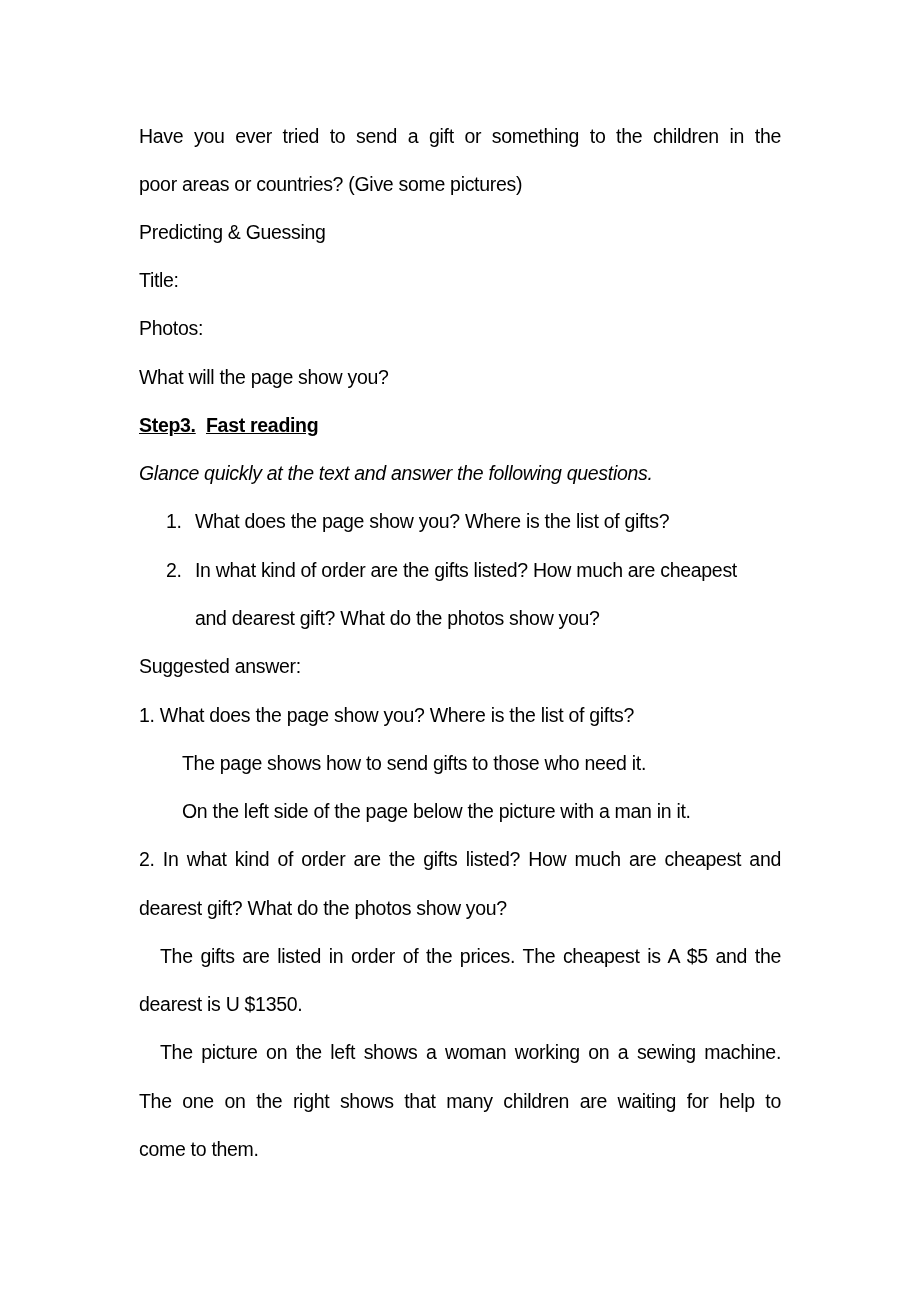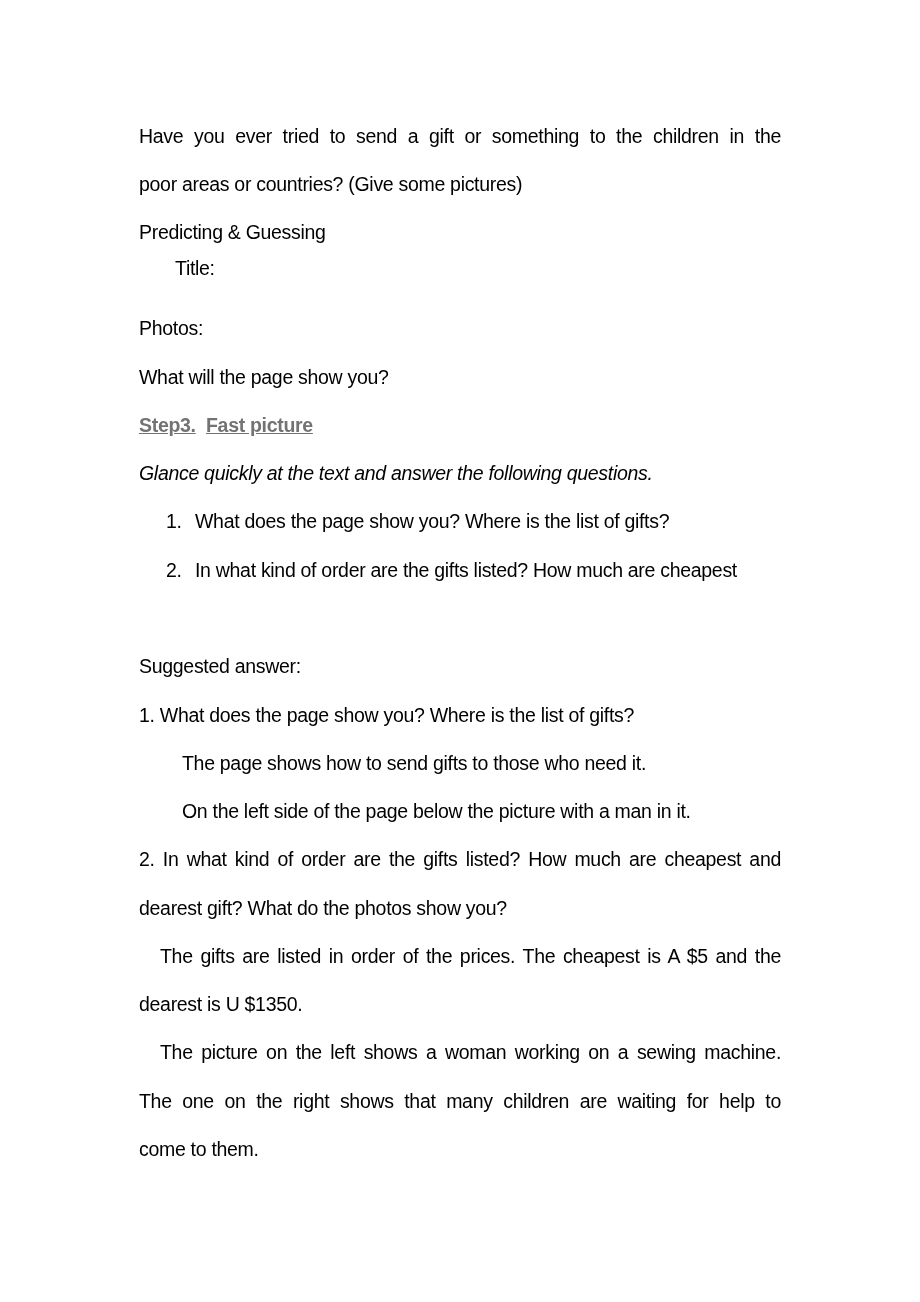--- a/index.html
+++ b/index.html
@@ -1,53 +1,54 @@
 <!DOCTYPE html>
 <html><head>
 <meta charset="utf-8">
 <style>
   html, body { margin: 0; padding: 0; background: #ffffff; }
   body { width: 920px; height: 1302px; position: relative; overflow: hidden;
          font-family: "Liberation Sans", "DejaVu Sans", sans-serif; color: #000; }
   .page { position: absolute; left: 0; top: 0; width: 920px; height: 1302px; background: #fff; }
   .line { position: absolute; left: 139px; font-size: 19.5px; line-height: 24px; white-space: nowrap; letter-spacing: -0.3px; }
   .justify { width: 642px; text-align: justify; text-align-last: justify; white-space: normal; }
-  .heading { color: #737373; font-weight: bold; text-decoration: underline; }
+  .heading { color: #000000; font-weight: bold; text-decoration: underline; }
   .italic { font-style: italic; }
   .ind1 { left: 166px; }
   .ind1b { left: 195px; }
   .ind2 { left: 182px; }
   .num { display: inline-block; width: 29px; }
 </style>
 </head>
 <body>
 
 <div class="page">
 
   <div class="line" style="top:172px;">poor areas or countries? (Give some pictures)</div>
   <div class="line justify" style="top:124px;">Have you ever tried to send a gift or something to the children in the</div>
 
   <div class="line" style="top:220px;">Predicting &amp; Guessing</div>
-  <div class="line" style="top:256px;margin-left:36px;">Title:</div>
+  <div class="line" style="top:268px;">Title:</div>
   <div class="line" style="top:316px;">Photos:</div>
   <div class="line" style="top:365px;">What will the page show you?</div>
 
   <div class="line" style="top:413px;">
     <span class="heading">Step3.</span>&nbsp;
-    <span class="heading">Fast picture</span>
+    <span class="heading">Fast reading</span>
   </div>
 
   <div class="line italic" style="top:461px;">Glance quickly at the text and answer the following questions.</div>
 
   <div class="line ind1" style="top:509px;">
     <span class="num">1.</span><span>What does the page show you? Where is the list of gifts?</span>
   </div>
   <div class="line ind1" style="top:558px;">
     <span class="num">2.</span><span>In what kind of order are the gifts listed? How much are cheapest</span>
   </div>
+  <div class="line ind1b" style="top:606px;">and dearest gift? What do the photos show you?</div>
 
   <div class="line" style="top:654px;">Suggested answer:</div>
   <div class="line" style="top:703px;">1. What does the page show you? Where is the list of gifts?</div>
   <div class="line ind2" style="top:799px;">On the left side of the page below the picture with a man in it.</div>
   <div class="line ind2" style="top:751px;">The page shows how to send gifts to those who need it.</div>
 
   <div class="line justify" style="top:847px;">2. In what kind of order are the gifts listed? How much are cheapest and</div>
   <div class="line" style="top:896px;">dearest gift? What do the photos show you?</div>
 
   <div class="line justify" style="top:944px; left:160px; width:621px;">The gifts are listed in order of the prices. The cheapest is A $5 and the</div>

